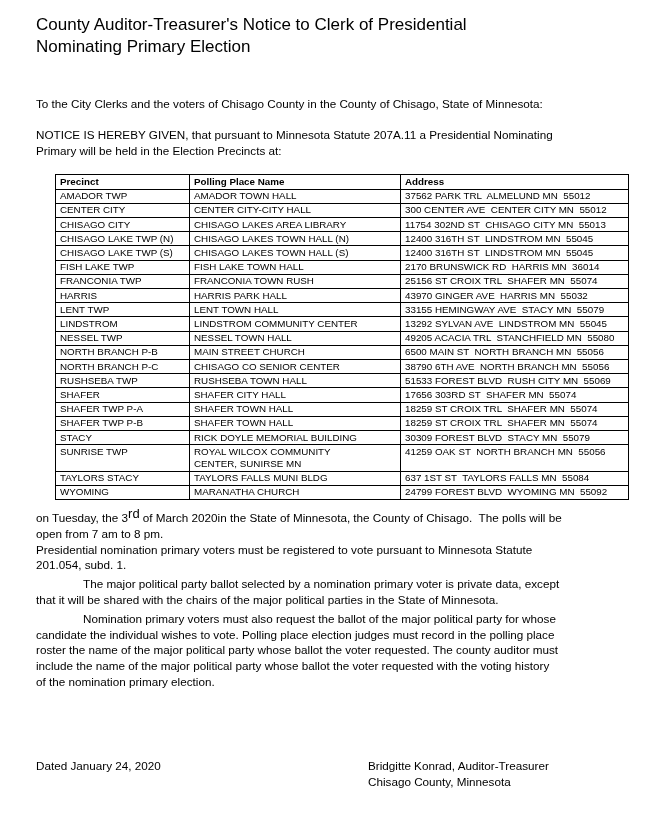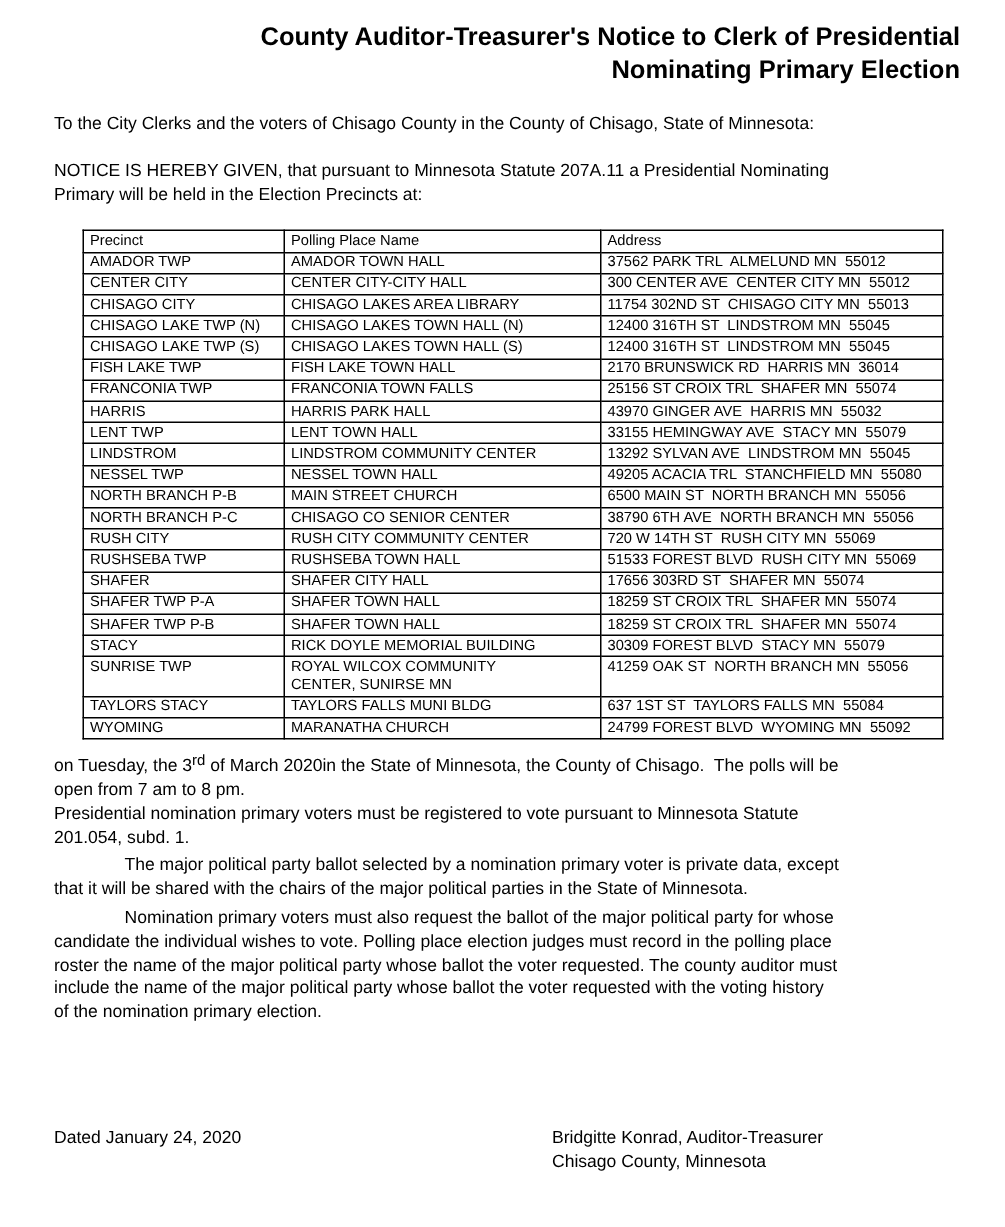--- a/index.html
+++ b/index.html
@@ -10,60 +10,60 @@
     color: #000000;
     font-family: "Liberation Sans", sans-serif;
     overflow: hidden;
   }
   .page { padding: 12px 30px 0 36px; }
 
   .doc-title {
     margin: 2px 0 0 0;
     font-size: 17px;
     line-height: 22px;
-    font-weight: bold;
-    text-align: right;
+    font-weight: normal;
+    text-align: left;
     white-space: pre-line;
   }
 
   .para {
     margin: 0;
     font-size: 11.7px;
     line-height: 15.8px;
     white-space: pre-wrap;
   }
-  .salutation   { margin-top: 17px; }
+  .salutation   { margin-top: 38px; }
   .notice       { margin-top: 15px; }
   .date-sentence{ margin-top: 10px; }
   .registration { }
   .indented     { margin-top: 3px; text-indent: 47px; }
 
   sup.ord {
-    font-size: 10px;
+    font-size: 13px;
     vertical-align: 4px;
     line-height: 0;
   }
 
   table.precincts {
     margin: 16px 0 0 19px;
     border-collapse: collapse;
     table-layout: fixed;
     width: 573px;
   }
   .precincts th, .precincts td {
     border: 1px solid #000000;
     padding: 0.5px 4px;
     font-size: 9.8px;
     line-height: 12.2px;
     text-align: left;
     vertical-align: top;
     white-space: pre;
     overflow: hidden;
   }
-  .precincts th { font-weight: normal; }
+  .precincts th { font-weight: bold; }
   .col-precinct { width: 134px; }
   .col-polling  { width: 211px; }
   .col-address  { width: 228px; }
 
   .footer {
     display: flex;
     margin-top: 68px;
   }
   .dated { flex: 0 0 332px; }
   .signature { white-space: pre-line; }
@@ -120,21 +120,21 @@
           <td>CHISAGO LAKES TOWN HALL (S)</td>
           <td>12400 316TH ST  LINDSTROM MN  55045</td>
         </tr>
         <tr>
           <td>FISH LAKE TWP</td>
           <td>FISH LAKE TOWN HALL</td>
           <td>2170 BRUNSWICK RD  HARRIS MN  36014</td>
         </tr>
         <tr>
           <td>FRANCONIA TWP</td>
-          <td>FRANCONIA TOWN FALLS</td>
+          <td>FRANCONIA TOWN RUSH</td>
           <td>25156 ST CROIX TRL  SHAFER MN  55074</td>
         </tr>
         <tr>
           <td>HARRIS</td>
           <td>HARRIS PARK HALL</td>
           <td>43970 GINGER AVE  HARRIS MN  55032</td>
         </tr>
         <tr>
           <td>LENT TWP</td>
           <td>LENT TOWN HALL</td>
@@ -152,25 +152,20 @@
         </tr>
         <tr>
           <td>NORTH BRANCH P-B</td>
           <td>MAIN STREET CHURCH</td>
           <td>6500 MAIN ST  NORTH BRANCH MN  55056</td>
         </tr>
         <tr>
           <td>NORTH BRANCH P-C</td>
           <td>CHISAGO CO SENIOR CENTER</td>
           <td>38790 6TH AVE  NORTH BRANCH MN  55056</td>
-        </tr>
-        <tr>
-          <td>RUSH CITY</td>
-          <td>RUSH CITY COMMUNITY CENTER</td>
-          <td>720 W 14TH ST  RUSH CITY MN  55069</td>
         </tr>
         <tr>
           <td>RUSHSEBA TWP</td>
           <td>RUSHSEBA TOWN HALL</td>
           <td>51533 FOREST BLVD  RUSH CITY MN  55069</td>
         </tr>
         <tr>
           <td>SHAFER</td>
           <td>SHAFER CITY HALL</td>
           <td>17656 303RD ST  SHAFER MN  55074</td>

